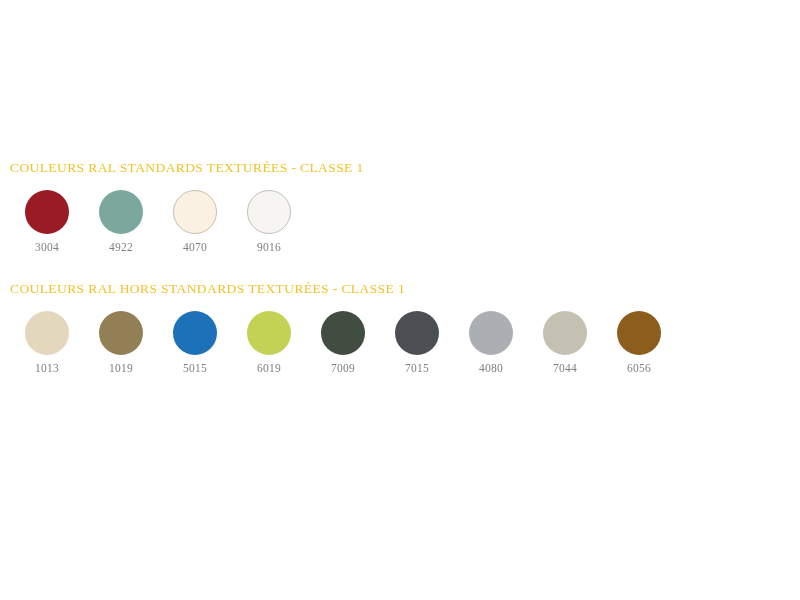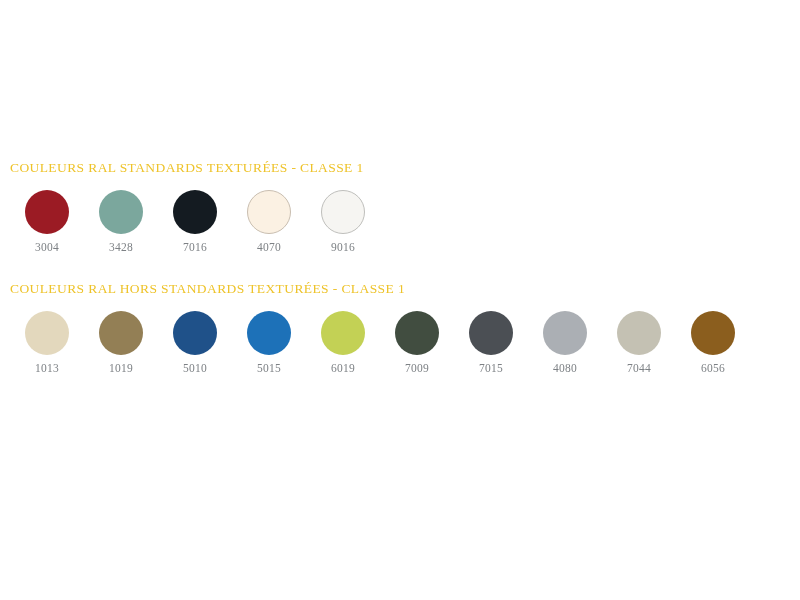--- a/index.html
+++ b/index.html
@@ -78,25 +78,21 @@
 
   <div class="section" id="section-standard">
     <div class="section-title">COULEURS RAL STANDARDS TEXTURÉES - CLASSE 1</div>
     <div class="swatch-grid">
         <div class="swatch-cell">
           <div class="swatch-dot" style="background: rgb(155, 27, 36);"></div>
           <div class="swatch-label">3004</div>
         </div>
         <div class="swatch-cell">
           <div class="swatch-dot" style="background: rgb(123, 167, 157);"></div>
-          <div class="swatch-label">3428</div>
-        </div>
-        <div class="swatch-cell">
-          <div class="swatch-dot" style="background: rgb(20, 27, 33);"></div>
-          <div class="swatch-label">7016</div>
+          <div class="swatch-label">4922</div>
         </div>
         <div class="swatch-cell">
           <div class="swatch-dot" style="background: rgb(251, 241, 227); border: 1px solid rgb(201, 190, 176);"></div>
           <div class="swatch-label">4070</div>
         </div>
         <div class="swatch-cell">
           <div class="swatch-dot" style="background: rgb(246, 245, 242); border: 1px solid rgb(191, 191, 188);"></div>
           <div class="swatch-label">9016</div>
         </div>
       </div>
@@ -105,24 +101,20 @@
   <div class="section" id="section-hors">
     <div class="section-title">COULEURS RAL HORS STANDARDS TEXTURÉES - CLASSE 1</div>
     <div class="swatch-grid">
         <div class="swatch-cell">
           <div class="swatch-dot" style="background: rgb(227, 216, 189);"></div>
           <div class="swatch-label">1013</div>
         </div>
         <div class="swatch-cell">
           <div class="swatch-dot" style="background: rgb(147, 127, 85);"></div>
           <div class="swatch-label">1019</div>
-        </div>
-        <div class="swatch-cell">
-          <div class="swatch-dot" style="background: rgb(31, 81, 137);"></div>
-          <div class="swatch-label">5010</div>
         </div>
         <div class="swatch-cell">
           <div class="swatch-dot" style="background: rgb(29, 113, 184);"></div>
           <div class="swatch-label">5015</div>
         </div>
         <div class="swatch-cell">
           <div class="swatch-dot" style="background: rgb(195, 209, 85);"></div>
           <div class="swatch-label">6019</div>
         </div>
         <div class="swatch-cell">

